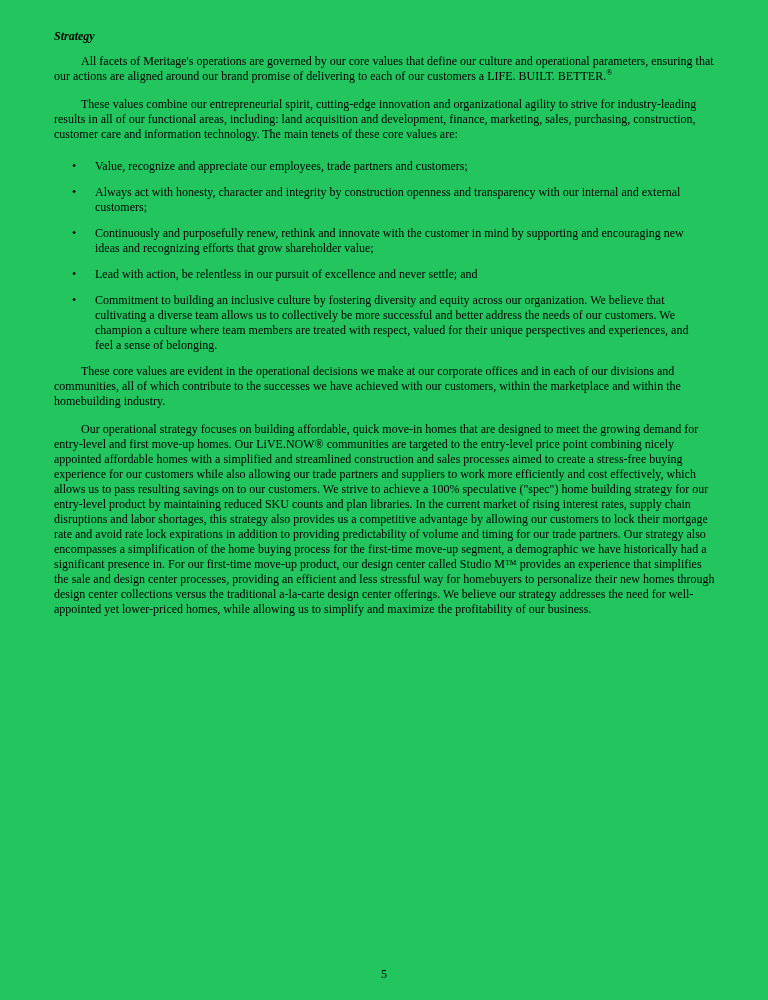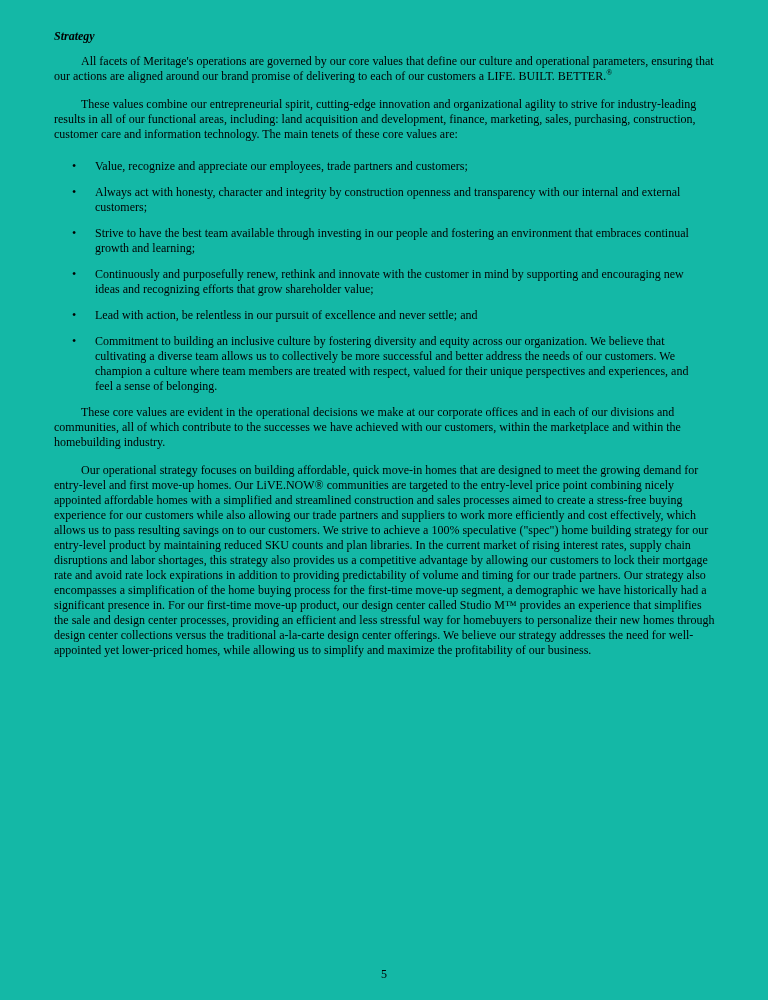--- a/index.html
+++ b/index.html
@@ -5,21 +5,21 @@
   html, body {
     margin: 0;
     padding: 0;
     background: #e8e8e8;
   }
   .page {
     position: relative;
     width: 768px;
     height: 1000px;
     margin: 0 auto;
-    background: #14b8a6;
+    background: #22c55e;
     color: #000000;
     font-family: "Liberation Serif", "DejaVu Serif", serif;
     font-size: 12px;
     line-height: 15px;
     overflow: hidden;
   }
   .content {
     padding: 29px 52px 0 54px;
   }
   .doc-heading {
@@ -83,21 +83,20 @@
 
     <p class="body-para"><span>All facets of Meritage's operations are governed by our core values that define our culture and operational parameters, ensuring that our actions are aligned around our brand promise of delivering to each of our customers a LIFE. BUILT. BETTER.</span><sup class="reg-mark">®</sup></p>
 
 
 
     <p class="body-para">These values combine our entrepreneurial spirit, cutting-edge innovation and organizational agility to strive for industry-leading results in all of our functional areas, including: land acquisition and development, finance, marketing, sales, purchasing, construction, customer care and information technology. The main tenets of these core values are:</p>
 
     <ul class="tenets">
       <li>Value, recognize and appreciate our employees, trade partners and customers;</li>
       <li>Always act with honesty, character and integrity by construction openness and transparency with our internal and external customers;</li>
-      <li>Strive to have the best team available through investing in our people and fostering an environment that embraces continual growth and learning;</li>
       <li>Continuously and purposefully renew, rethink and innovate with the customer in mind by supporting and encouraging new ideas and recognizing efforts that grow shareholder value;</li>
       <li>Lead with action, be relentless in our pursuit of excellence and never settle; and</li>
       <li>Commitment to building an inclusive culture by fostering diversity and equity across our organization. We believe that cultivating a diverse team allows us to collectively be more successful and better address the needs of our customers. We champion a culture where team members are treated with respect, valued for their unique perspectives and experiences, and feel a sense of belonging.</li>
     </ul>
 
     <p class="body-para">These core values are evident in the operational decisions we make at our corporate offices and in each of our divisions and communities, all of which contribute to the successes we have achieved with our customers, within the marketplace and within the homebuilding industry.</p>
 
     <p class="body-para">Our operational strategy focuses on building affordable, quick move-in homes that are designed to meet the growing demand for entry-level and first move-up homes. Our LiVE.NOW® communities are targeted to the entry-level price point combining nicely appointed affordable homes with a simplified and streamlined construction and sales processes aimed to create a stress-free buying experience for our customers while also allowing our trade partners and suppliers to work more efficiently and cost effectively, which allows us to pass resulting savings on to our customers. We strive to achieve a 100% speculative ("spec") home building strategy for our entry-level product by maintaining reduced SKU counts and plan libraries. In the current market of rising interest rates, supply chain disruptions and labor shortages, this strategy also provides us a competitive advantage by allowing our customers to lock their mortgage rate and avoid rate lock expirations in addition to providing predictability of volume and timing for our trade partners. Our strategy also encompasses a simplification of the home buying process for the first-time move-up segment, a demographic we have historically had a significant presence in. For our first-time move-up product, our design center called Studio M™ provides an experience that simplifies the sale and design center processes, providing an efficient and less stressful way for homebuyers to personalize their new homes through design center collections versus the traditional a-la-carte design center offerings. We believe our strategy addresses the need for well-appointed yet lower-priced homes, while allowing us to simplify and maximize the profitability of our business.</p>
 
   </div>

